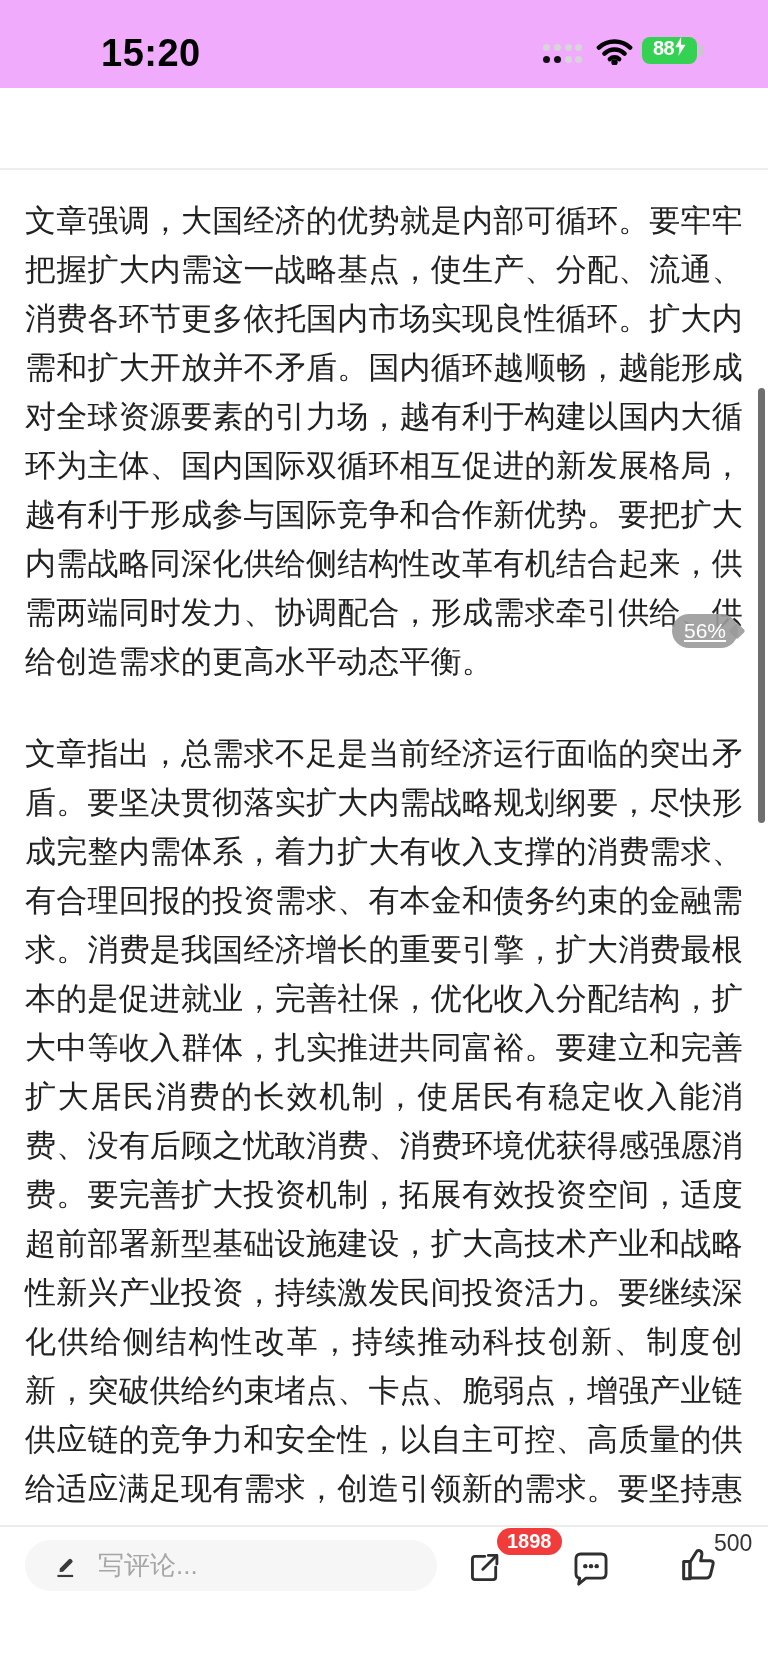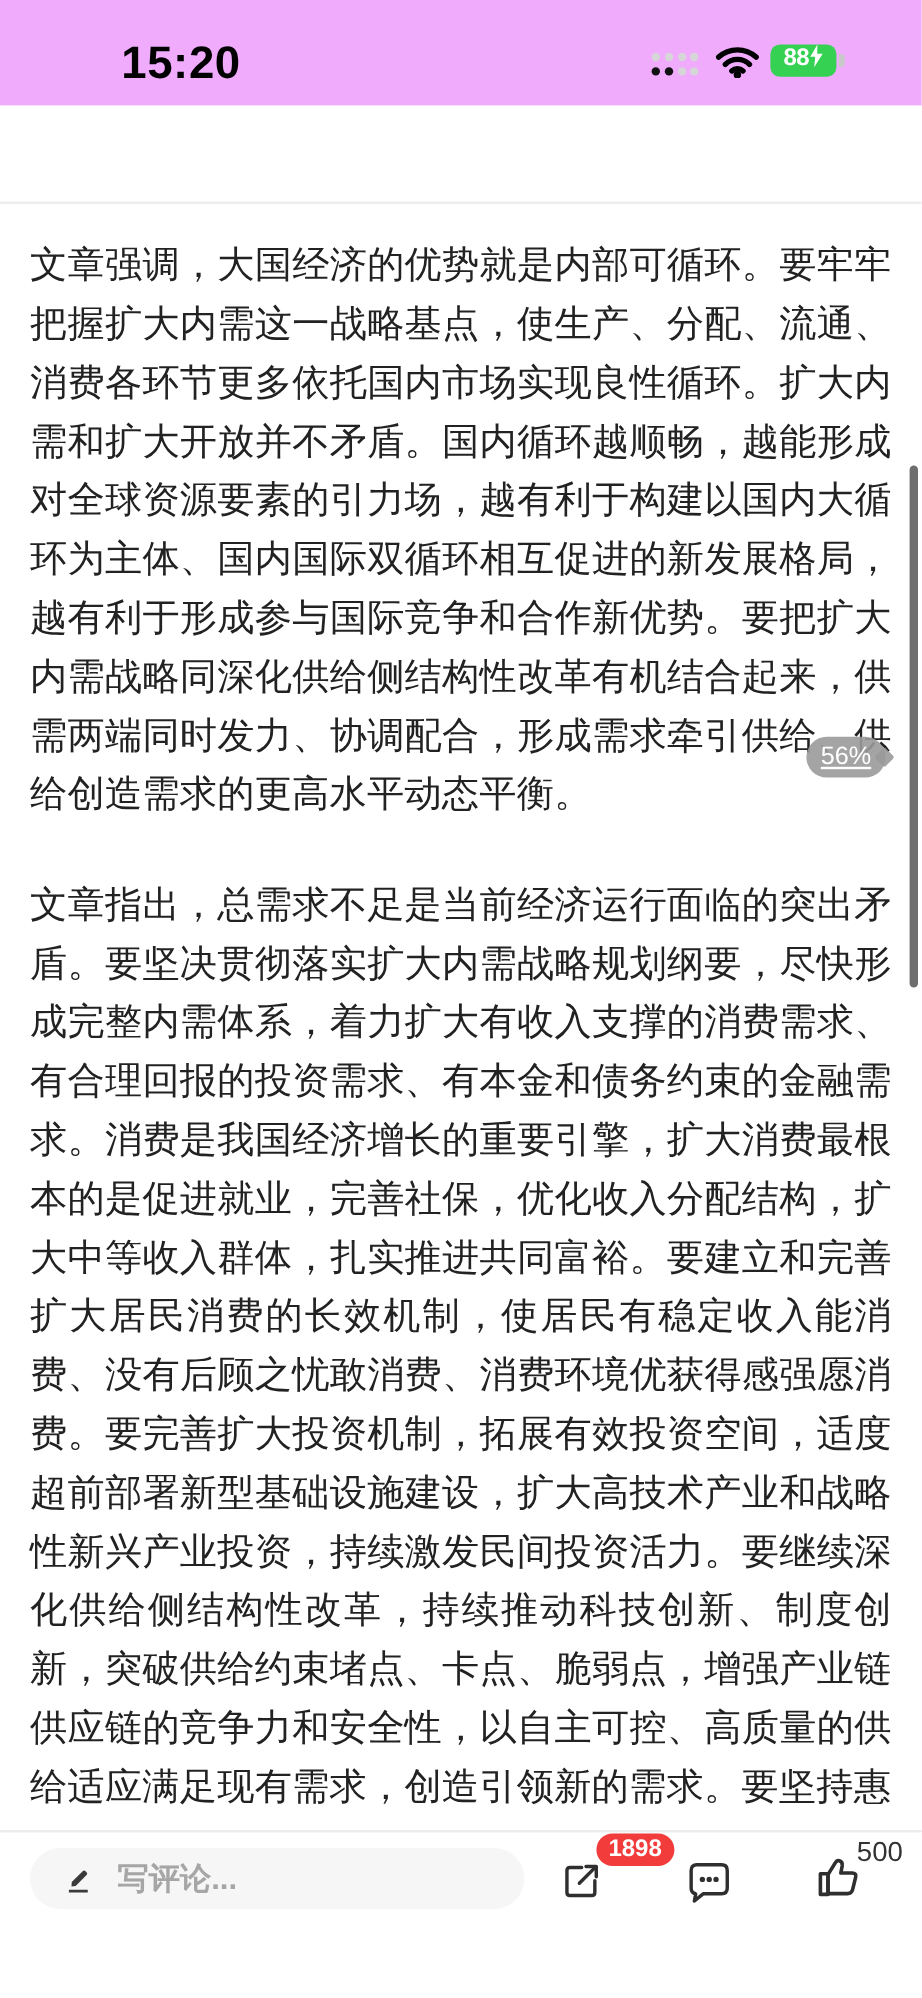--- a/index.html
+++ b/index.html
@@ -38,21 +38,21 @@
     border-radius:17px; color:#fff; font-size:21px; display:flex; align-items:center; justify-content:center; z-index:3;text-decoration:underline; }
   .progress-bubble::after { content:""; position:absolute; right:-5px; top:11px; width:12px; height:12px;
     background:rgba(154,154,154,0.9); transform:rotate(45deg); border-radius:2px; }
   .scrollbar-thumb { position:absolute; left:758px; top:388px; width:7px; height:435px; background:#6e6e6e; border-radius:4px; z-index:2; }
 
   
   .bottom-bar { position:absolute; left:0; top:1525px; width:768px; height:140px; background:#fff; border-top:2px solid #ececec; }
   .comment-input { position:absolute; left:25px; top:13px; width:412px; height:51px; background:#f6f6f6; border-radius:26px;
     display:flex; align-items:center; }
   .pencil { margin-left:27px; }
-  .comment-placeholder { margin-left:20px; font-size:26px; color:#a6a6a6;font-weight:bold; }
+  .comment-placeholder { margin-left:20px; font-size:26px; color:#a6a6a6; }
   .share-btn { position:absolute; left:466px; top:23px; }
   .share-badge { position:absolute; left:497px; top:1px; min-width:64px; height:27px; padding:0 10px; background:#f23c3c;
     border-radius:14px; color:#fff; font-size:20px; font-weight:600; display:flex; align-items:center; justify-content:center; }
   .comment-btn { position:absolute; left:572px; top:24px; }
   .like-btn { position:absolute; left:678px; top:18px; }
   .like-count { position:absolute; left:714px; top:3px; font-size:23px; color:#333; }
 </style>
 </head>
 <body>
 

